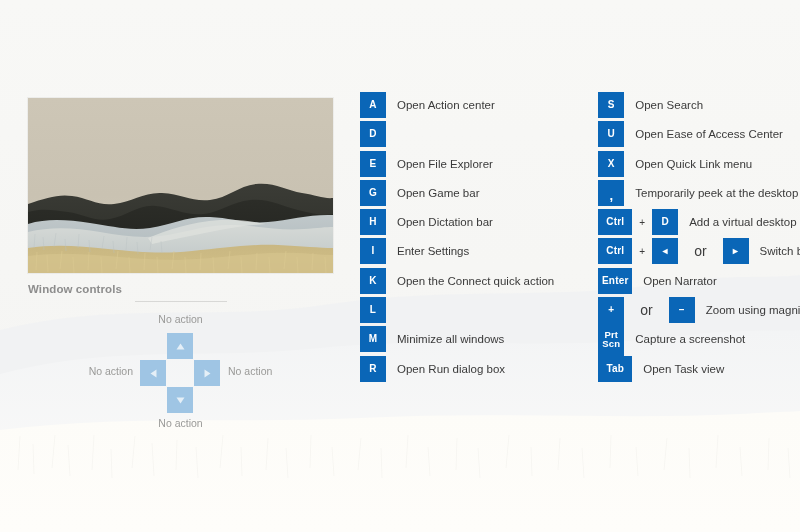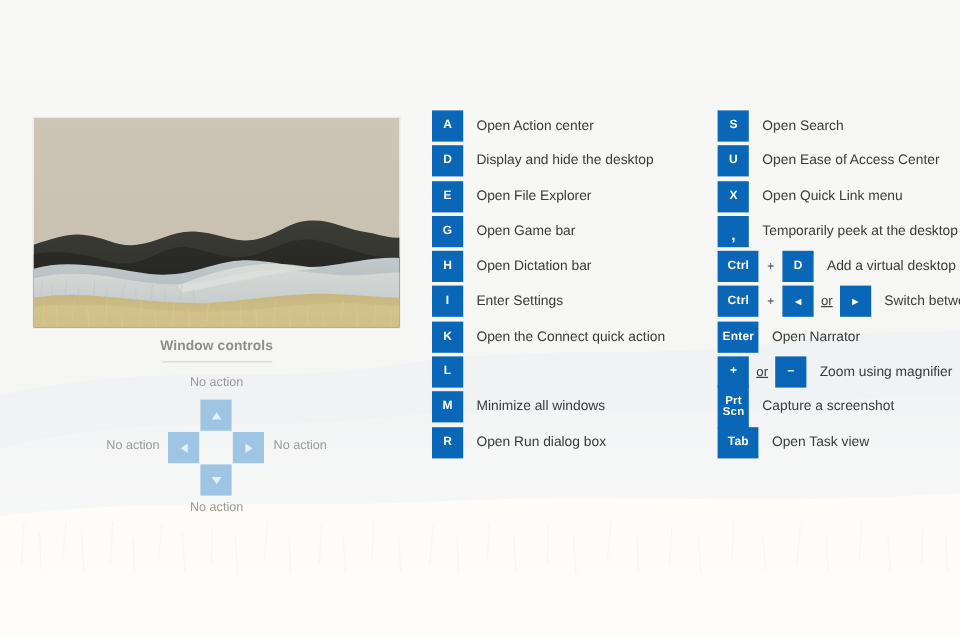--- a/index.html
+++ b/index.html
@@ -24,21 +24,20 @@
     z-index: 2;
   }
   #thumb-wrap svg { display: block; width: 100%; height: 100%; }
 
   
   #wincontrols {
     position: absolute; left: 28px; top: 283px;
     width: 305px; z-index: 3;
   }
   .wc-title {
-    text-align: center;
     font-size: 11.5px; font-weight: bold;
     color: #8d8d8d; letter-spacing: .1px;
   }
   .wc-rule {
     width: 92px; height: 1px; background: #d8d8d6;
     margin: 6px auto 0 auto;
   }
   .wc-grid {
     position: relative; height: 123px; margin-top: 6px;
   }
@@ -89,22 +88,22 @@
   }
   .key.wide  { min-width: 34px; }
   .key.glyph { font-size: 9px; }
   .key.two   { font-size: 9.5px; padding: 18px 3px; flex-direction: column; }
   .key.comma { align-items: flex-end; padding-bottom: 4px; font-size: 13px; }
   .plus {
     color: #3c3c3c; font-size: 10px;
     padding: 0 7px; flex: 0 0 auto;
   }
   .orword {
-    color: #3c3c3c; font-size: 11px;
-    padding: 0 6px; flex: 0 0 auto; text-decoration: underline;
+    color: #3c3c3c; font-size: 14px;
+    padding: 0 16px; flex: 0 0 auto;
   }
   .desc {
     color: #3a3a3a; font-size: 11.5px;
     margin-left: 11px; white-space: nowrap;
   }
   .col-right .srow { width: 224px; }
 </style>
 </head>
 <body>
 
@@ -302,21 +301,20 @@
 </div>
 
 <div id="cols">
   <div class="col col-left">
       <div class="srow">
         <span class="key">A</span>
         <span class="desc">Open Action center</span>
       </div>
       <div class="srow">
         <span class="key">D</span>
-        <span class="desc">Display and hide the desktop</span>
       </div>
       <div class="srow">
         <span class="key">E</span>
         <span class="desc">Open File Explorer</span>
       </div>
       <div class="srow">
         <span class="key">G</span>
         <span class="desc">Open Game bar</span>
       </div>
       <div class="srow">

